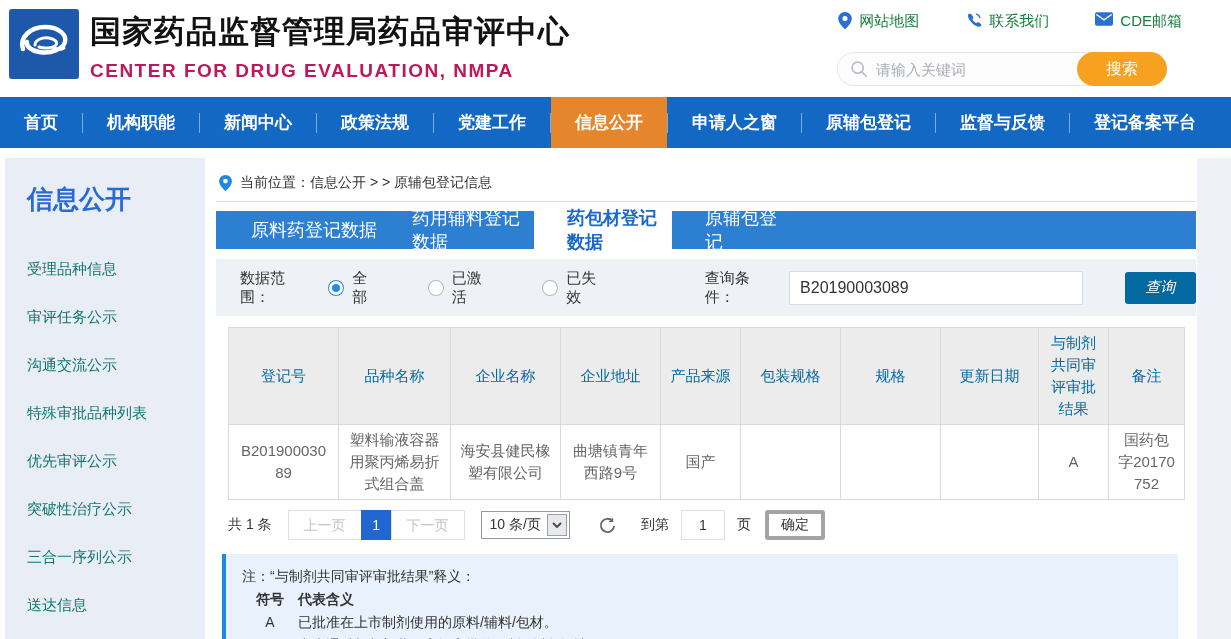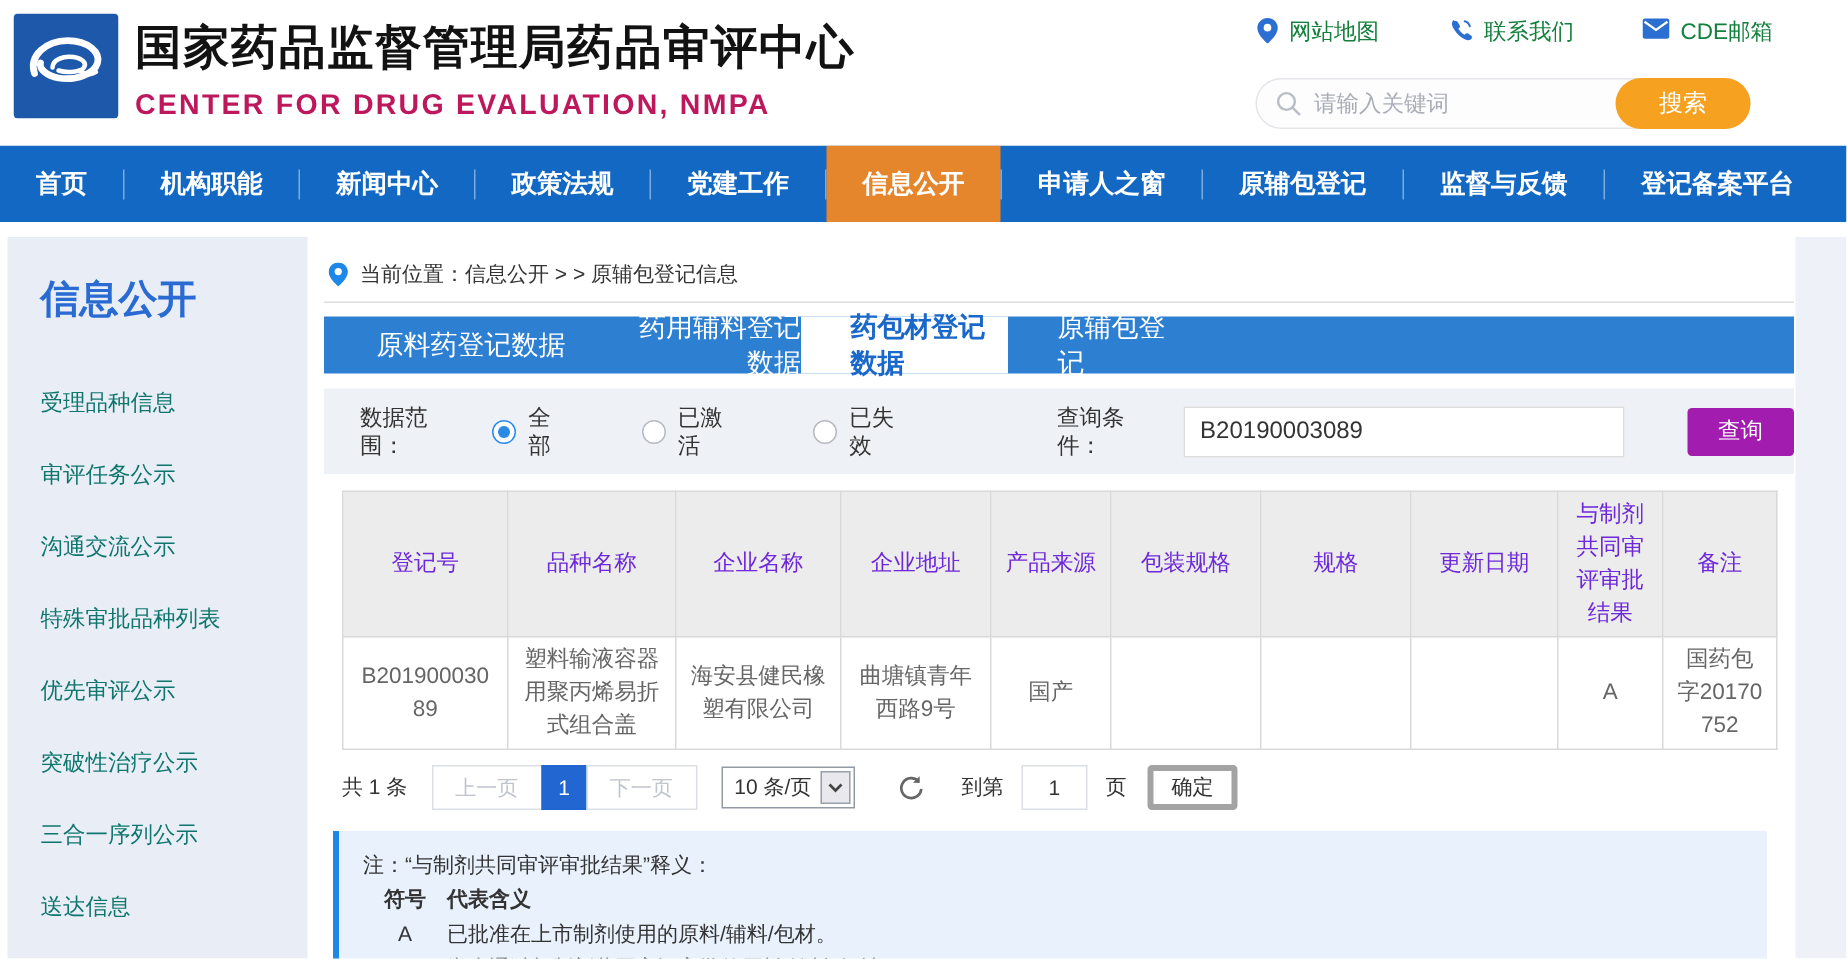--- a/index.html
+++ b/index.html
@@ -40,42 +40,42 @@
   .sidebar-item { height:48px; line-height:48px; padding-left:22px; font-size:15px; color:#0f766e; cursor:pointer; }
 
   .content { position:absolute; left:216px; top:0; width:980px; }
 
   .breadcrumb { height:54px; border-bottom:1px solid #ddd; display:flex; align-items:center;
     padding-top:16px; font-size:14px; color:#333; }
   .breadcrumb svg { margin:0 8px 0 3px; }
 
   .tabs { margin-top:9px; height:38px; background:#2d7fd2; display:flex; }
   .tab { display:flex; align-items:center; justify-content:center; color:#fff; font-size:18px; cursor:pointer;padding-left:33px; }
-  .tab:nth-child(1){ width:163px; } .tab:nth-child(2){ width:155px;text-align:right; }
+  .tab:nth-child(1){ width:163px; } .tab:nth-child(2){ width:155px; }
   .tab:nth-child(3){ width:138px; } .tab:nth-child(4){ width:116px; }
   .tab.active { background:#fff; color:#1a68c9; font-weight:700; }
 
   .filter { margin-top:10px; height:57px; background:#eef1f6; display:flex; align-items:center;
     font-size:15px; color:#333; }
   .f-label { margin-left:24px; }
   .radio-opt { display:flex; align-items:center; gap:8px; cursor:pointer; }
   .radio-opt.o1 { margin-left:14px; } .radio-opt.o2, .radio-opt.o3 { margin-left:46px; }
   .radio { width:16px; height:16px; border-radius:50%; border:1px solid #b6bac2; background:#fff; position:relative; }
   .radio.sel { border-color:#2a8ae8; }
   .radio.sel::after { content:""; position:absolute; inset:3px; border-radius:50%; background:#2a8ae8; }
   .q-label { margin-left:94px; }
   .q-input { margin-left:10px; width:296px; height:34px; border:1px solid #dcdcdc; background:#fff;
     font-size:16px; color:#333; padding-left:10px; outline:none; font-family:inherit; }
-  .q-btn { margin-left:42px; width:72px; height:32px; border:none; border-radius:3px; background:#a21caf;
-    color:#fff; font-size:15px; cursor:pointer; font-family:inherit; }
+  .q-btn { margin-left:42px; width:72px; height:32px; border:none; border-radius:3px; background:#0369a1;
+    color:#fff; font-size:15px; cursor:pointer; font-family:inherit;font-style:italic; }
 
   table.grid { margin:11px 12px 0 12px; width:956px; border-collapse:collapse; table-layout:fixed; }
   .grid th, .grid td { border:1px solid #d9d9d9; text-align:center; vertical-align:middle;
     word-break:break-all; line-height:22px; }
-  .grid th { background:#ececec; color:#6d28d9; font-size:15px; font-weight:400; height:70px; padding:4px 6px; }
+  .grid th { background:#ececec; color:#0369a1; font-size:15px; font-weight:400; height:70px; padding:4px 6px; }
   .grid td { color:#666; font-size:15px; height:74px; padding:4px 8px; background:#fff; }
   .c0{width:110px}.c1{width:112px}.c2{width:110px}.c3{width:100px}.c4{width:80px}
   .c5{width:100px}.c6{width:100px}.c7{width:98px}.c8{width:70px}.c9{width:76px}
 
   .pager { margin:9px 0 0 12px; display:flex; align-items:center; font-size:14px; color:#333; height:32px; }
   .pg-group { display:flex; margin-left:16px; }
   .pg-btn { height:30px; line-height:28px; padding:0 15px; border:1px solid #dcdfe6; background:#fff;
     color:#c0c4cc; font-size:14px; cursor:pointer; }
   .pg-btn + .pg-btn, .pg-cur + .pg-btn { margin-left:-1px; }
   .pg-cur { width:31px; height:30px; display:flex; align-items:center; justify-content:center;

